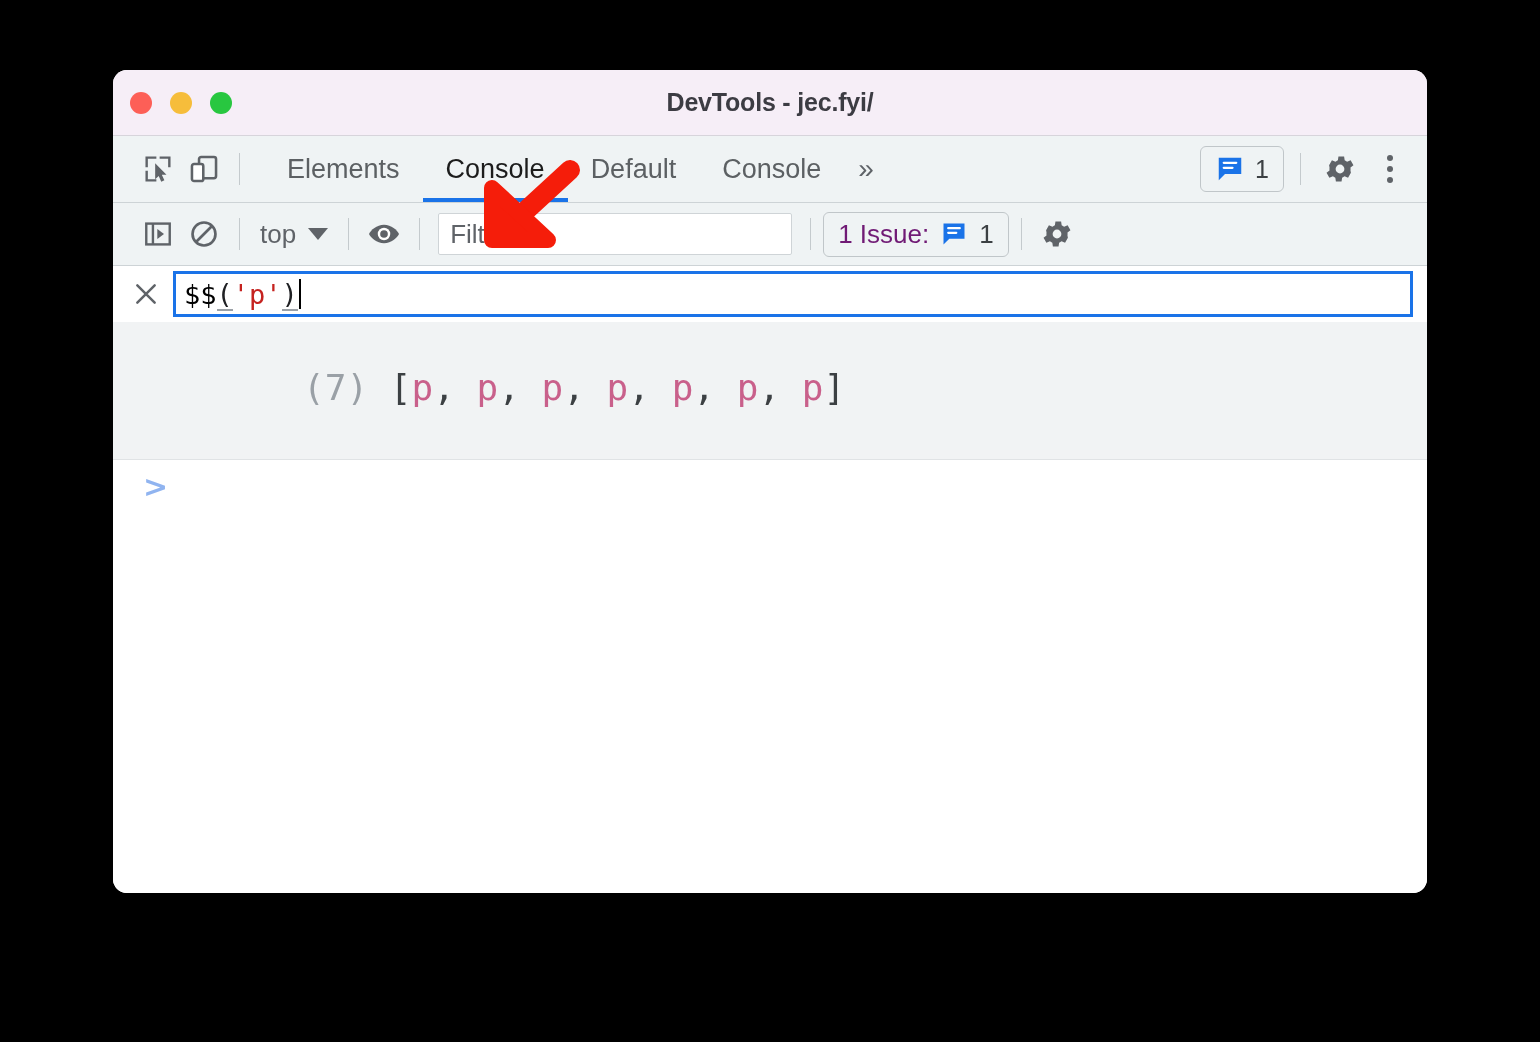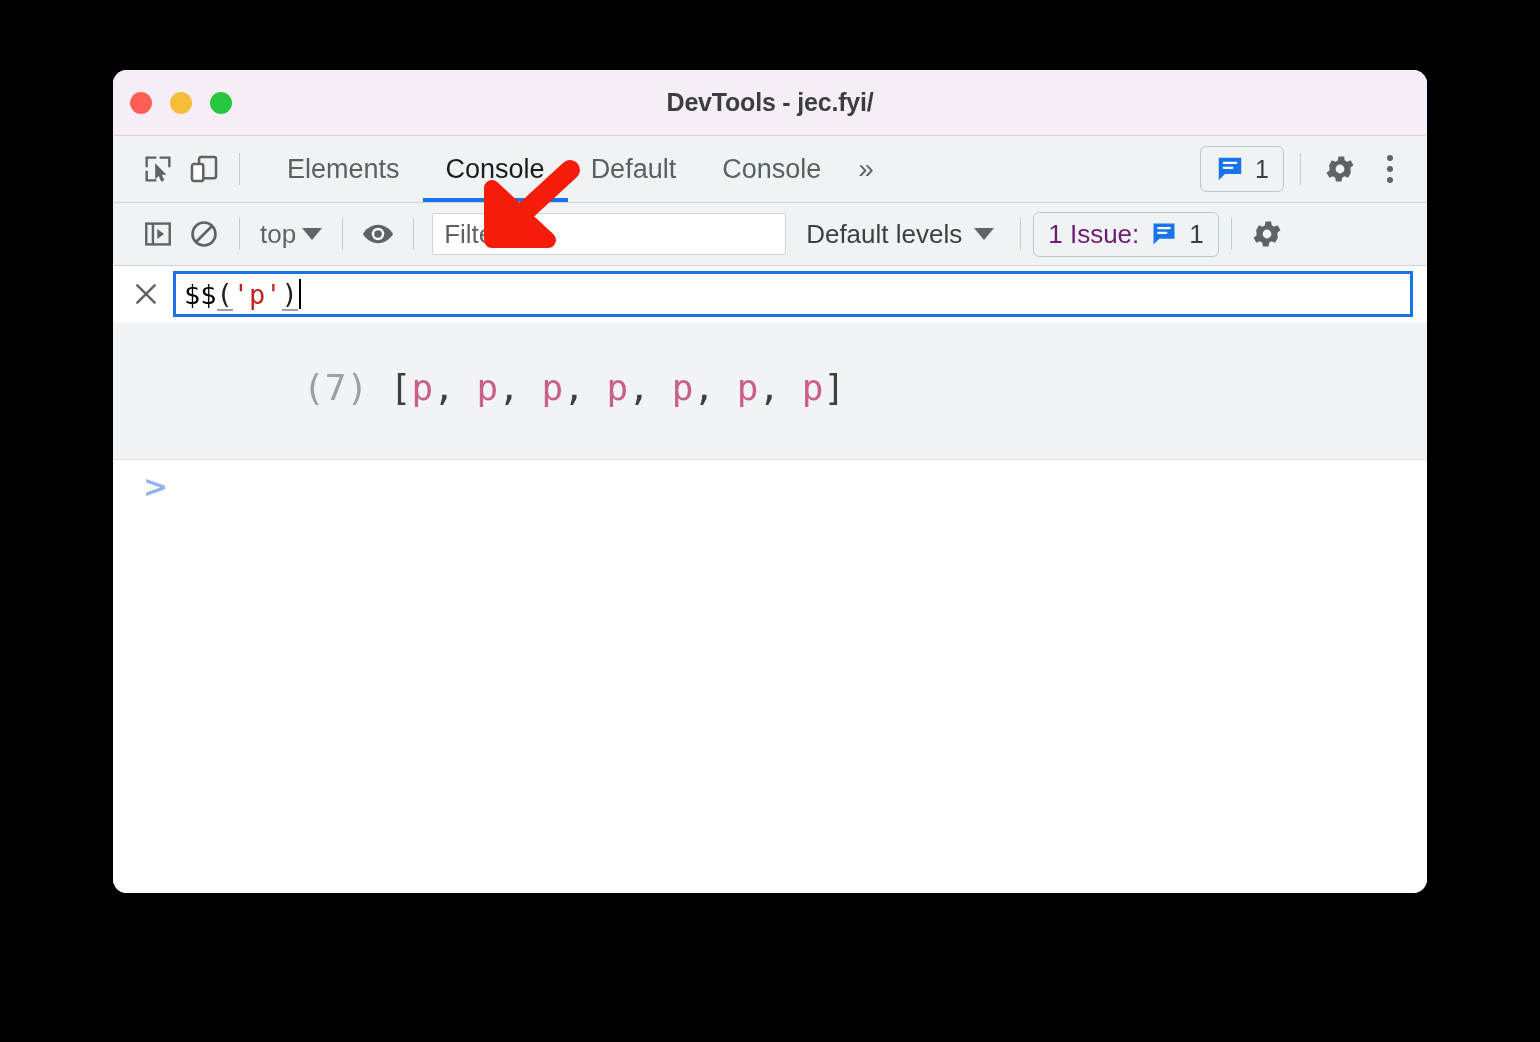--- a/index.html
+++ b/index.html
@@ -160,21 +160,21 @@
     min-height: 62px;
     background: #eff3f4;
     border-bottom: 1px solid #cdd3d6;
     display: flex;
     align-items: center;
     padding: 0 14px 0 22px;
   }
   .ctx-select {
     display: flex;
     align-items: center;
-    gap: 6px;
+    gap: 12px;
     font-size: 26px;
     color: #5f6368;
     padding: 0 8px;
     white-space: nowrap;
   }
   .caret {
     width: 0; height: 0;
     border-left: 10px solid transparent;
     border-right: 10px solid transparent;
     border-top: 12px solid #5f6368;
@@ -404,24 +404,20 @@
         <circle cx="12" cy="12" r="2.7" fill="#5f6368"></circle>
       </svg>
     </div>
 
     <div class="vsep"></div>
 
     <div class="filter-input">
       <span>Filter</span>
     </div>
 
-    <div class="levels">
-      <span>Default levels</span>
-      <span class="caret"></span>
-    </div>
 
     <div class="vsep"></div>
 
     <div class="issue-chip2">
       <span class="txt">1 Issue:</span>
       <svg width="28" height="28" viewBox="0 0 24 24">
         <path d="M3 3h18v13H8l-5 5z" fill="#1a73e8"></path>
         <path d="M7 7h10M7 11h7" stroke="#ffffff" stroke-width="1.8" stroke-linecap="round"></path>
       </svg>
       <span class="num">1</span>

